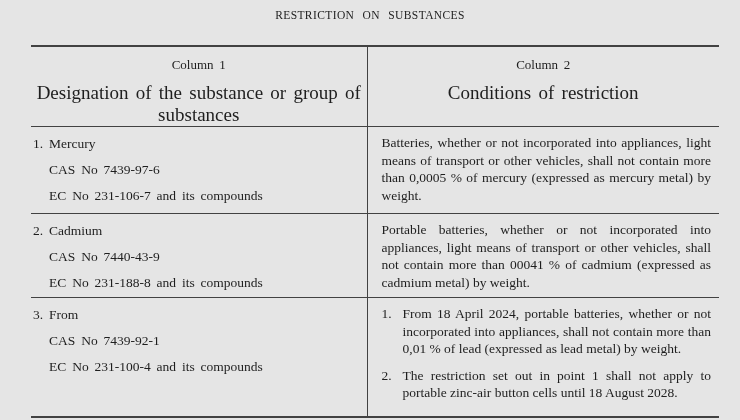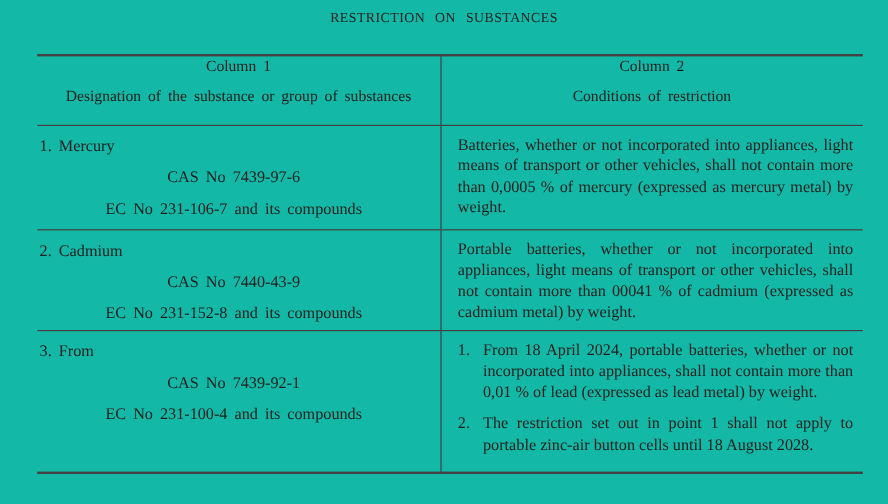--- a/index.html
+++ b/index.html
@@ -1,21 +1,21 @@
 <!DOCTYPE html>
 <html><head>
 <meta charset="utf-8">
 <style>
   * { margin: 0; padding: 0; box-sizing: border-box; }
   html, body { background: #ffffff; }
   .page {
     position: relative;
     width: 740px;
     height: 420px;
-    background: #14b8a6;
+    background: #e5e5e5;
     color: #1c1c1c;
     font-family: "Liberation Serif", "DejaVu Serif", serif;
     overflow: hidden;
   }
   .doc-title {
     position: absolute;
     top: 9px;
     left: 0;
     width: 100%;
     text-align: center;
@@ -44,38 +44,39 @@
   tr.header-row { height: 58px; }
   tr.row-1 { height: 87px; }
   tr.row-2 { height: 78px; }
   tr.row-3 { height: 119px; }
 
   thead th {
     vertical-align: top;
     text-align: center;
     font-weight: normal;
     font-size: 13px;
+    padding-top: 10px;
     word-spacing: 2.5px;
   }
   .col-label { margin-bottom: 9px; }
-  .col-sublabel { font-size: 13px; }
+  .col-sublabel { font-size: 19px; }
 
   td { vertical-align: top; }
   td.col1 {
     padding: 8px 10px 6px 2px;
     word-spacing: 2.5px;
     line-height: 17px;
   }
   .name-line .num {
     display: inline-block;
     width: 16px;
   }
   .sub-line {
     margin-top: 9px;
-    text-align: center;
+    margin-left: 16px;
   }
   td.col2 {
     padding: 7px 8px 6px 14px;
     line-height: 17.5px;
   }
   .cond {
     text-align: justify;
   }
   .cond-item { display: flex; }
   .cond-item + .cond-item { margin-top: 9px; }
@@ -116,21 +117,21 @@
           <div class="cond">Batteries, whether or not incorporated into appliances, light means of transport or other vehicles, shall not contain more than 0,0005 % of mercury (expressed as mercury metal) by weight.</div>
         </td>
       </tr>
 
       <tr class="row-2 row-divider">
         <td class="col1">
           <div class="name-line">
             <span class="num">2.</span><span class="substance-name">Cadmium</span>
           </div>
           <div class="sub-line">CAS No 7440-43-9</div>
-          <div class="sub-line">EC No 231-152-8 and its compounds</div>
+          <div class="sub-line">EC No 231-188-8 and its compounds</div>
         </td>
         <td class="col2">
           <div class="cond">Portable batteries, whether or not incorporated into appliances, light means of transport or other vehicles, shall not contain more than 00041 % of cadmium (expressed as cadmium metal) by weight.</div>
         </td>
       </tr>
 
       <tr class="row-3">
         <td class="col1">
           <div class="name-line">
             <span class="num">3.</span><span class="substance-name">From</span>

